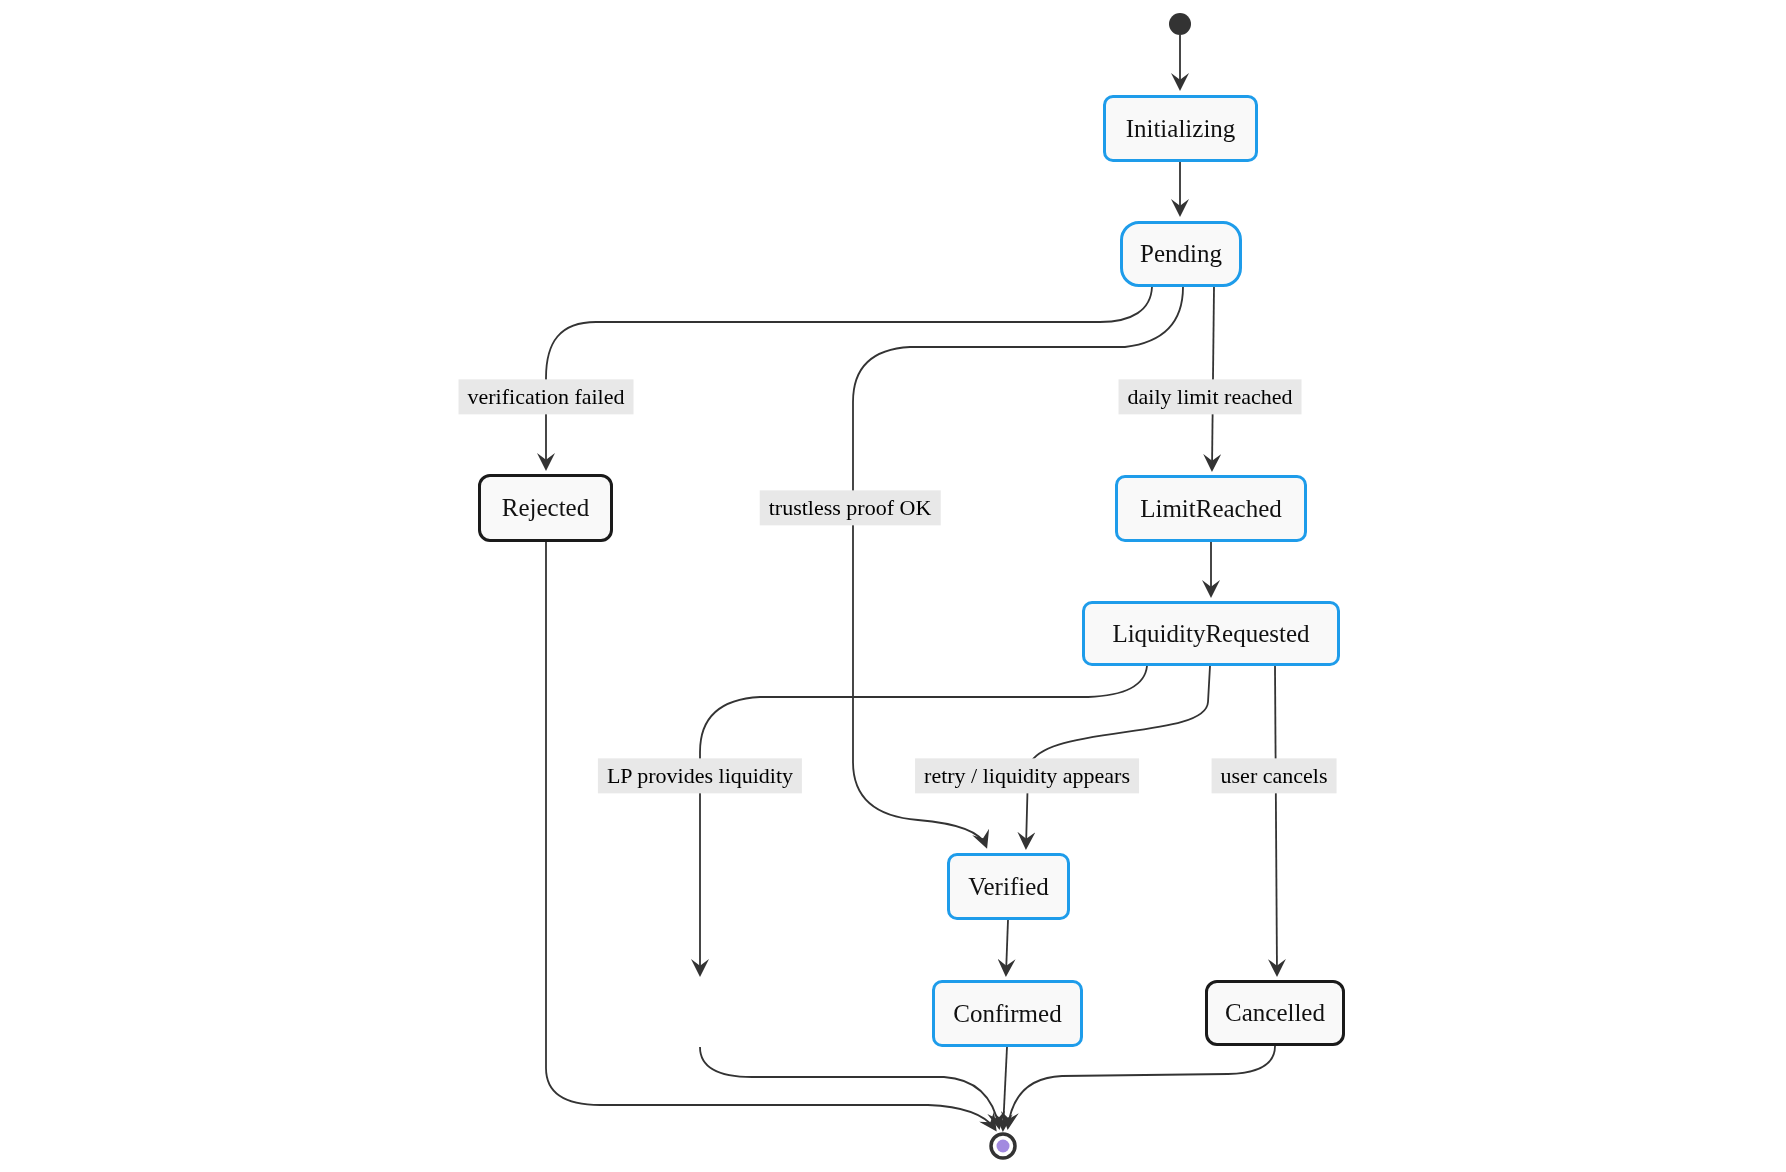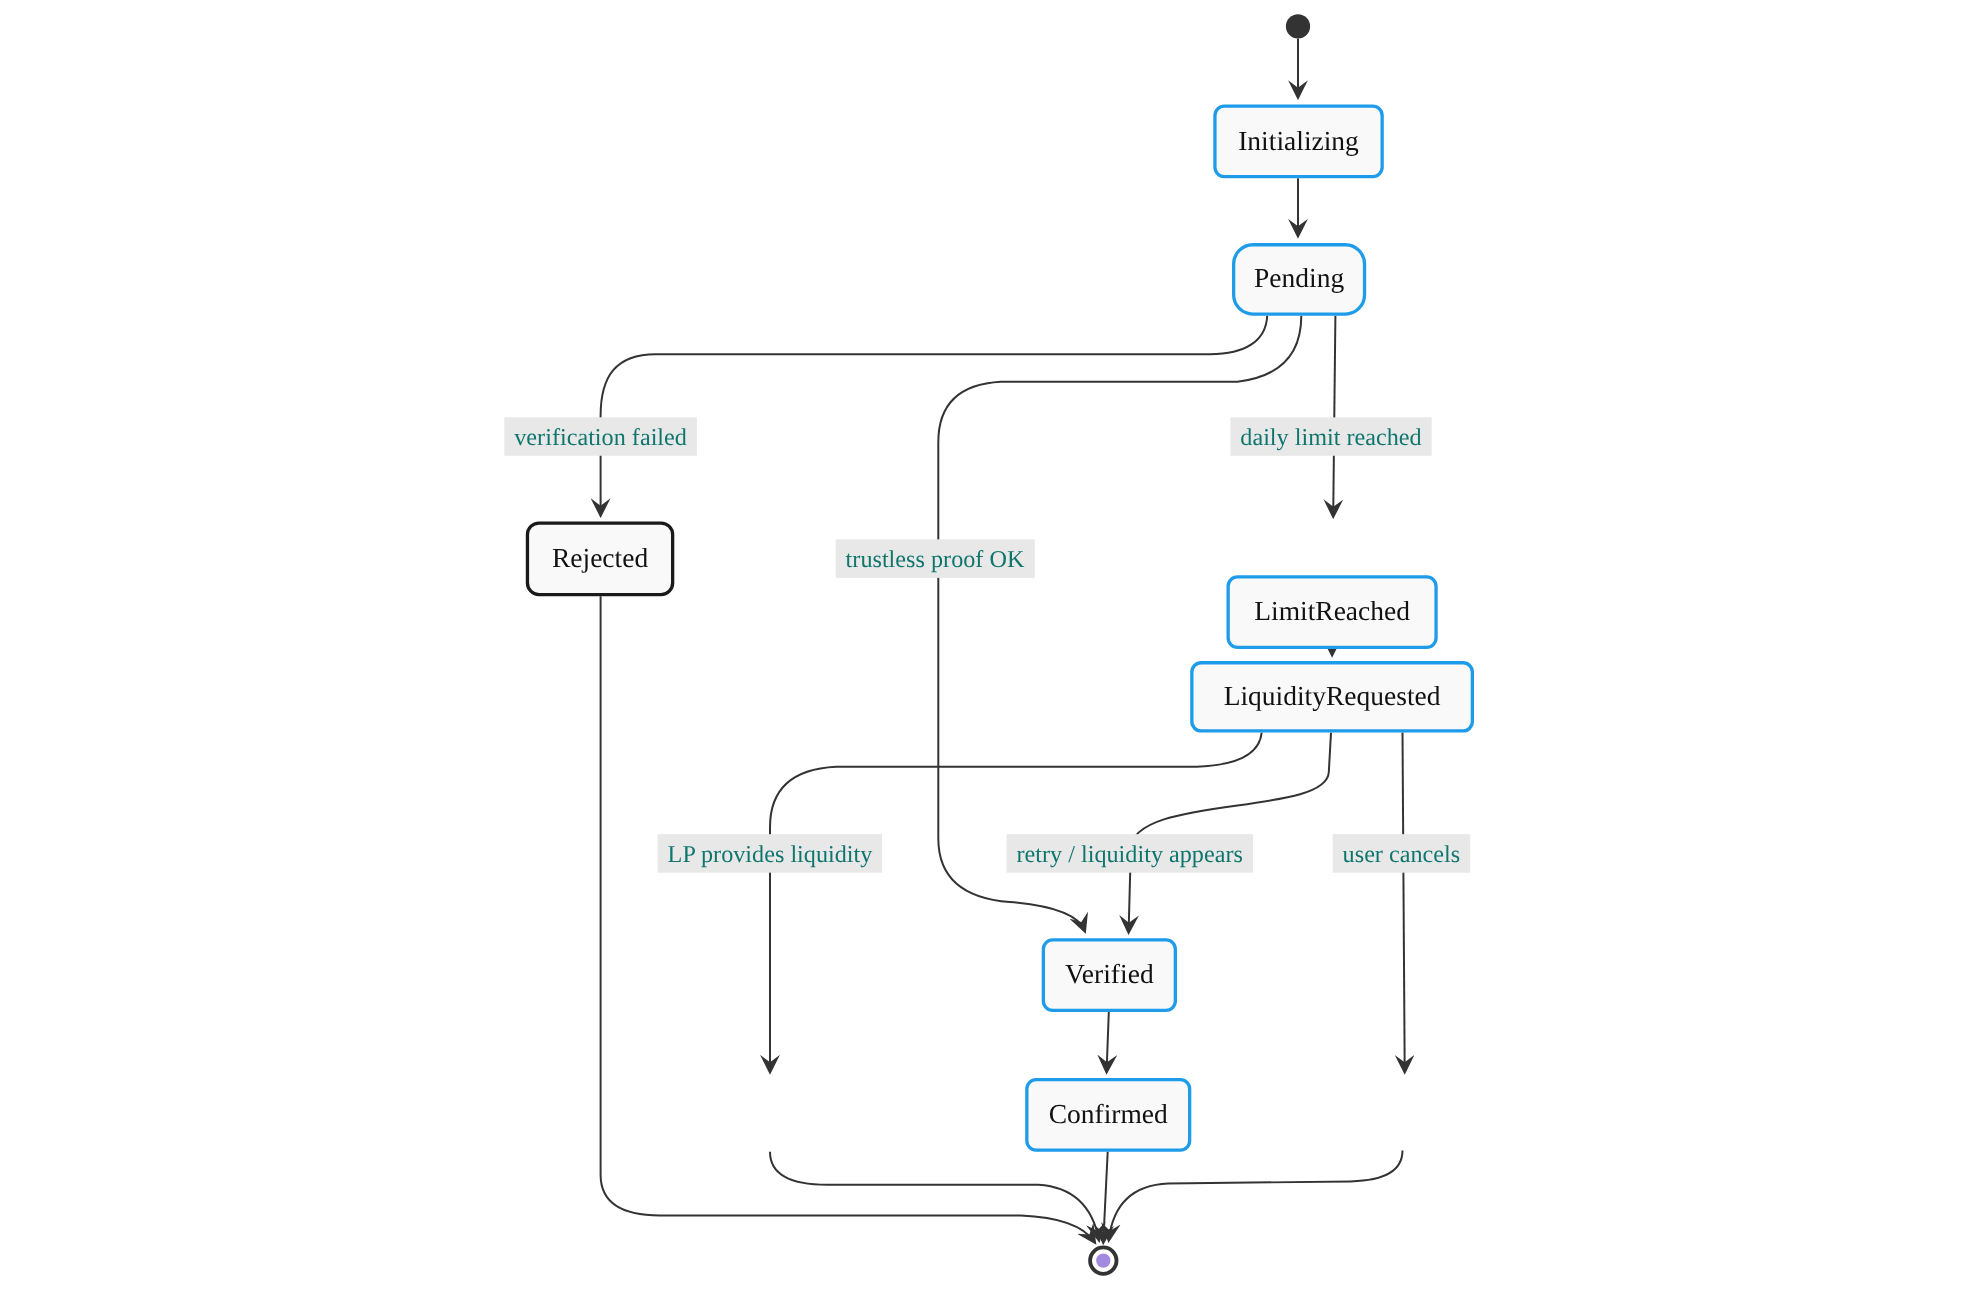--- a/index.html
+++ b/index.html
@@ -9,21 +9,21 @@
   }
   .edges{position:absolute;left:0;top:0;width:1786px;height:1172px;}
   .state{
     position:absolute;display:flex;align-items:center;justify-content:center;
     background:#f9f9f9;border:3px solid #1E9CEA;border-radius:10px;
     font-size:25px;color:#111111;box-sizing:border-box;white-space:nowrap;
   }
   .state.terminal{border-color:#1a1a1a;border-radius:12px;}
   .edge-label{
     position:absolute;transform:translate(-50%,-50%);
-    background:#e8e8e8;color:#0f766e;font-size:22px;line-height:1.15;
+    background:#e8e8e8;color:#000000;font-size:22px;line-height:1.15;
     padding:5px 9px;white-space:nowrap;
   }
 </style>
 </head>
 <body>
 
 <div class="canvas">
 
   <svg class="edges" viewBox="0 0 1786 1172" xmlns="http://www.w3.org/2000/svg">
     <defs>
@@ -62,37 +62,40 @@
   </div>
 
   <div class="state" style="left:1120px;top:221px;width:122px;height:66px;border-radius:19px;">
     <span>Pending</span>
   </div>
 
   <div class="state terminal" style="left:478px;top:474px;width:135px;height:68px;">
     <span>Rejected</span>
   </div>
 
-  <div class="state" style="left:1115px;top:475px;width:192px;height:67px;margin-top:48px;">
+  <div class="state" style="left:1115px;top:475px;width:192px;height:67px;">
     <span>LimitReached</span>
   </div>
 
   <div class="state" style="left:1082px;top:601px;width:258px;height:65px;">
     <span>LiquidityRequested</span>
   </div>
 
   <div class="state" style="left:947px;top:853px;width:123px;height:67px;">
     <span>Verified</span>
   </div>
 
 
   <div class="state" style="left:932px;top:980px;width:151px;height:67px;">
     <span>Confirmed</span>
   </div>
 
+  <div class="state terminal" style="left:1205px;top:980px;width:140px;height:66px;">
+    <span>Cancelled</span>
+  </div>
 
   <div class="edge-label" style="left:546px;top:397px;">verification failed</div>
 
   <div class="edge-label" style="left:1210px;top:397px;">daily limit reached</div>
 
   <div class="edge-label" style="left:850px;top:508px;">trustless proof OK</div>
 
   <div class="edge-label" style="left:700px;top:776px;">LP provides liquidity</div>
 
   <div class="edge-label" style="left:1027px;top:776px;">retry / liquidity appears</div>

